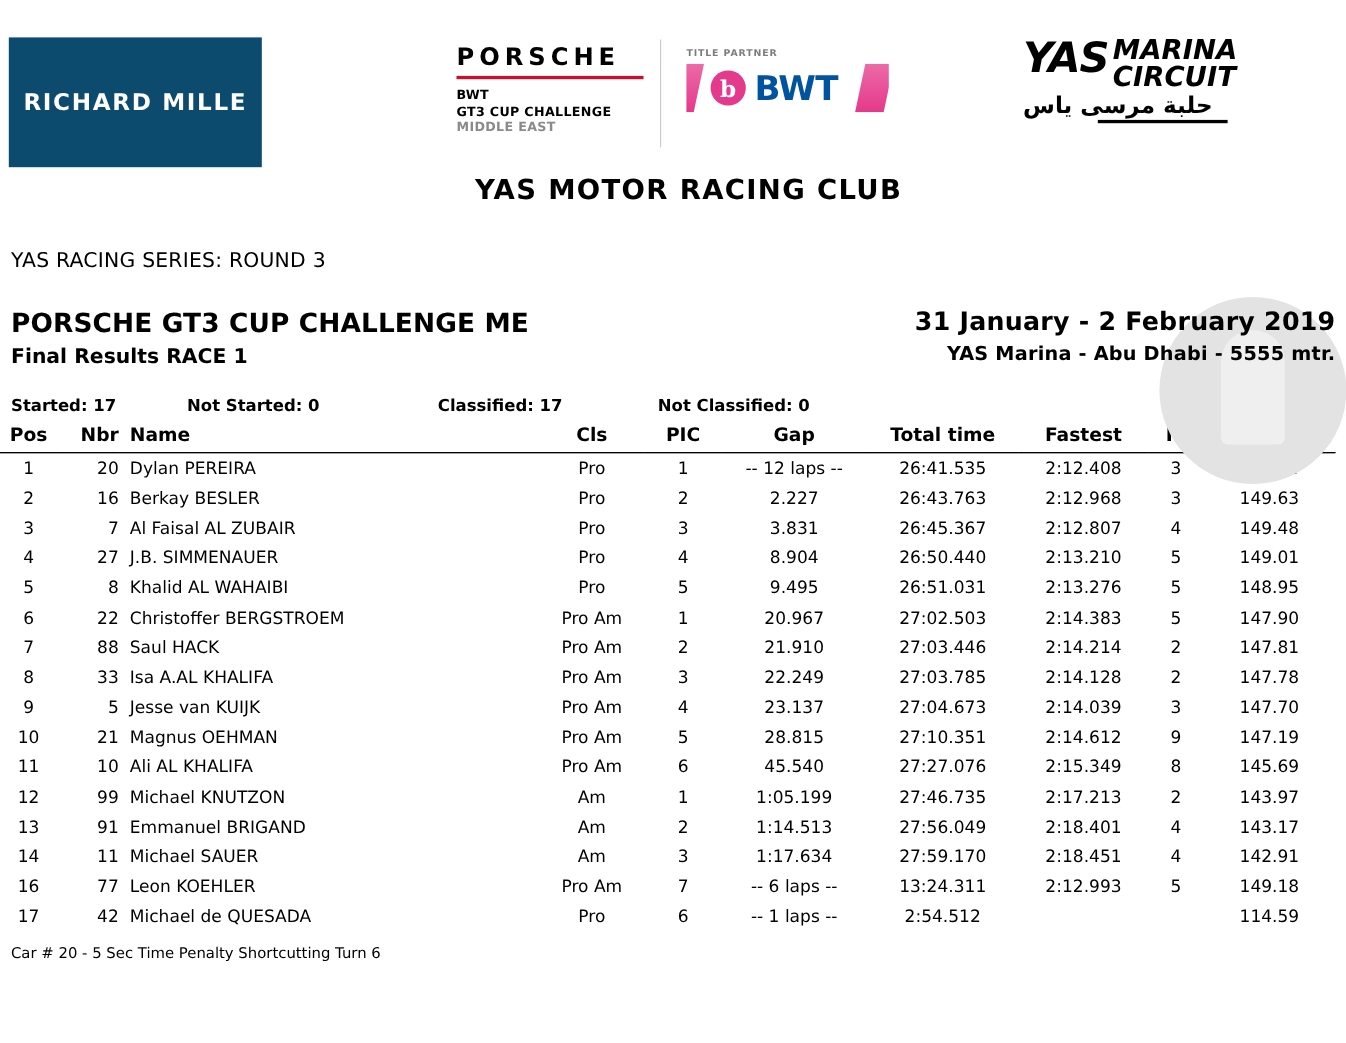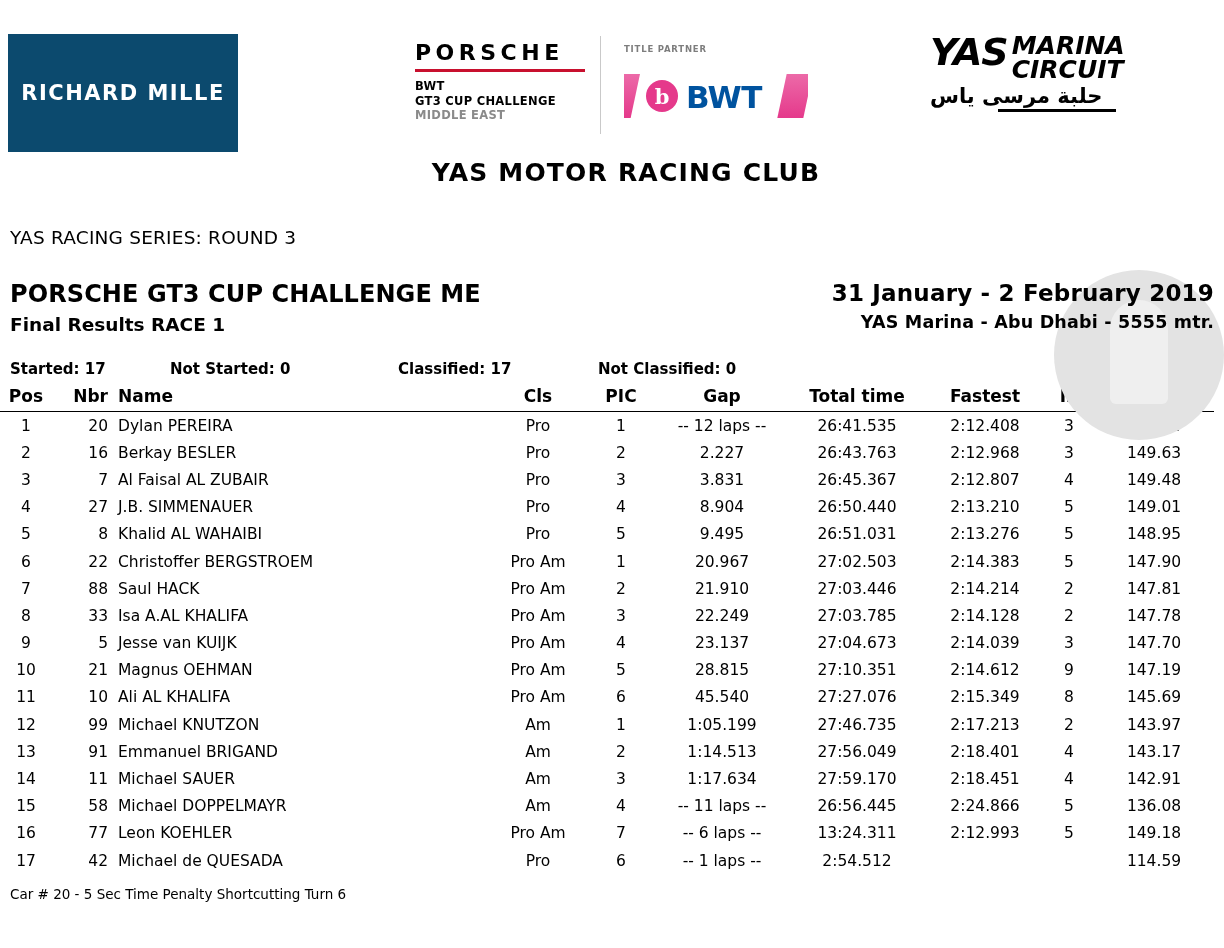--- a/index.html
+++ b/index.html
@@ -85,21 +85,21 @@
     position: absolute;
     left: 624px;
     top: 44px;
     width: 190px;
   }
   .bwt-title-partner {
     font-size: 8.5px;
     letter-spacing: 0.8px;
     color: #7d7d7d;
     font-weight: bold;
-    margin-bottom: 20px;
+    margin-bottom: 4px;
   }
   .bwt-badge {
     position: relative;
     width: 184px;
     height: 44px;
     background: #ffffff;
     border: 0;
     display: flex;
     align-items: center;
     overflow: hidden;
@@ -566,32 +566,20 @@
           <td class="col-name">Michael SAUER</td>
           <td class="col-cls">Am</td>
           <td class="col-pic">3</td>
           <td class="col-gap">1:17.634</td>
           <td class="col-total">27:59.170</td>
           <td class="col-fast">2:18.451</td>
           <td class="col-in">4</td>
           <td class="col-avg">142.91</td>
         </tr>
         <tr>
-          <td class="col-pos">15</td>
-          <td class="col-nbr">58</td>
-          <td class="col-name">Michael DOPPELMAYR</td>
-          <td class="col-cls">Am</td>
-          <td class="col-pic">4</td>
-          <td class="col-gap">-- 11 laps --</td>
-          <td class="col-total">26:56.445</td>
-          <td class="col-fast">2:24.866</td>
-          <td class="col-in">5</td>
-          <td class="col-avg">136.08</td>
-        </tr>
-        <tr>
           <td class="col-pos">16</td>
           <td class="col-nbr">77</td>
           <td class="col-name">Leon KOEHLER</td>
           <td class="col-cls">Pro Am</td>
           <td class="col-pic">7</td>
           <td class="col-gap">-- 6 laps --</td>
           <td class="col-total">13:24.311</td>
           <td class="col-fast">2:12.993</td>
           <td class="col-in">5</td>
           <td class="col-avg">149.18</td>

